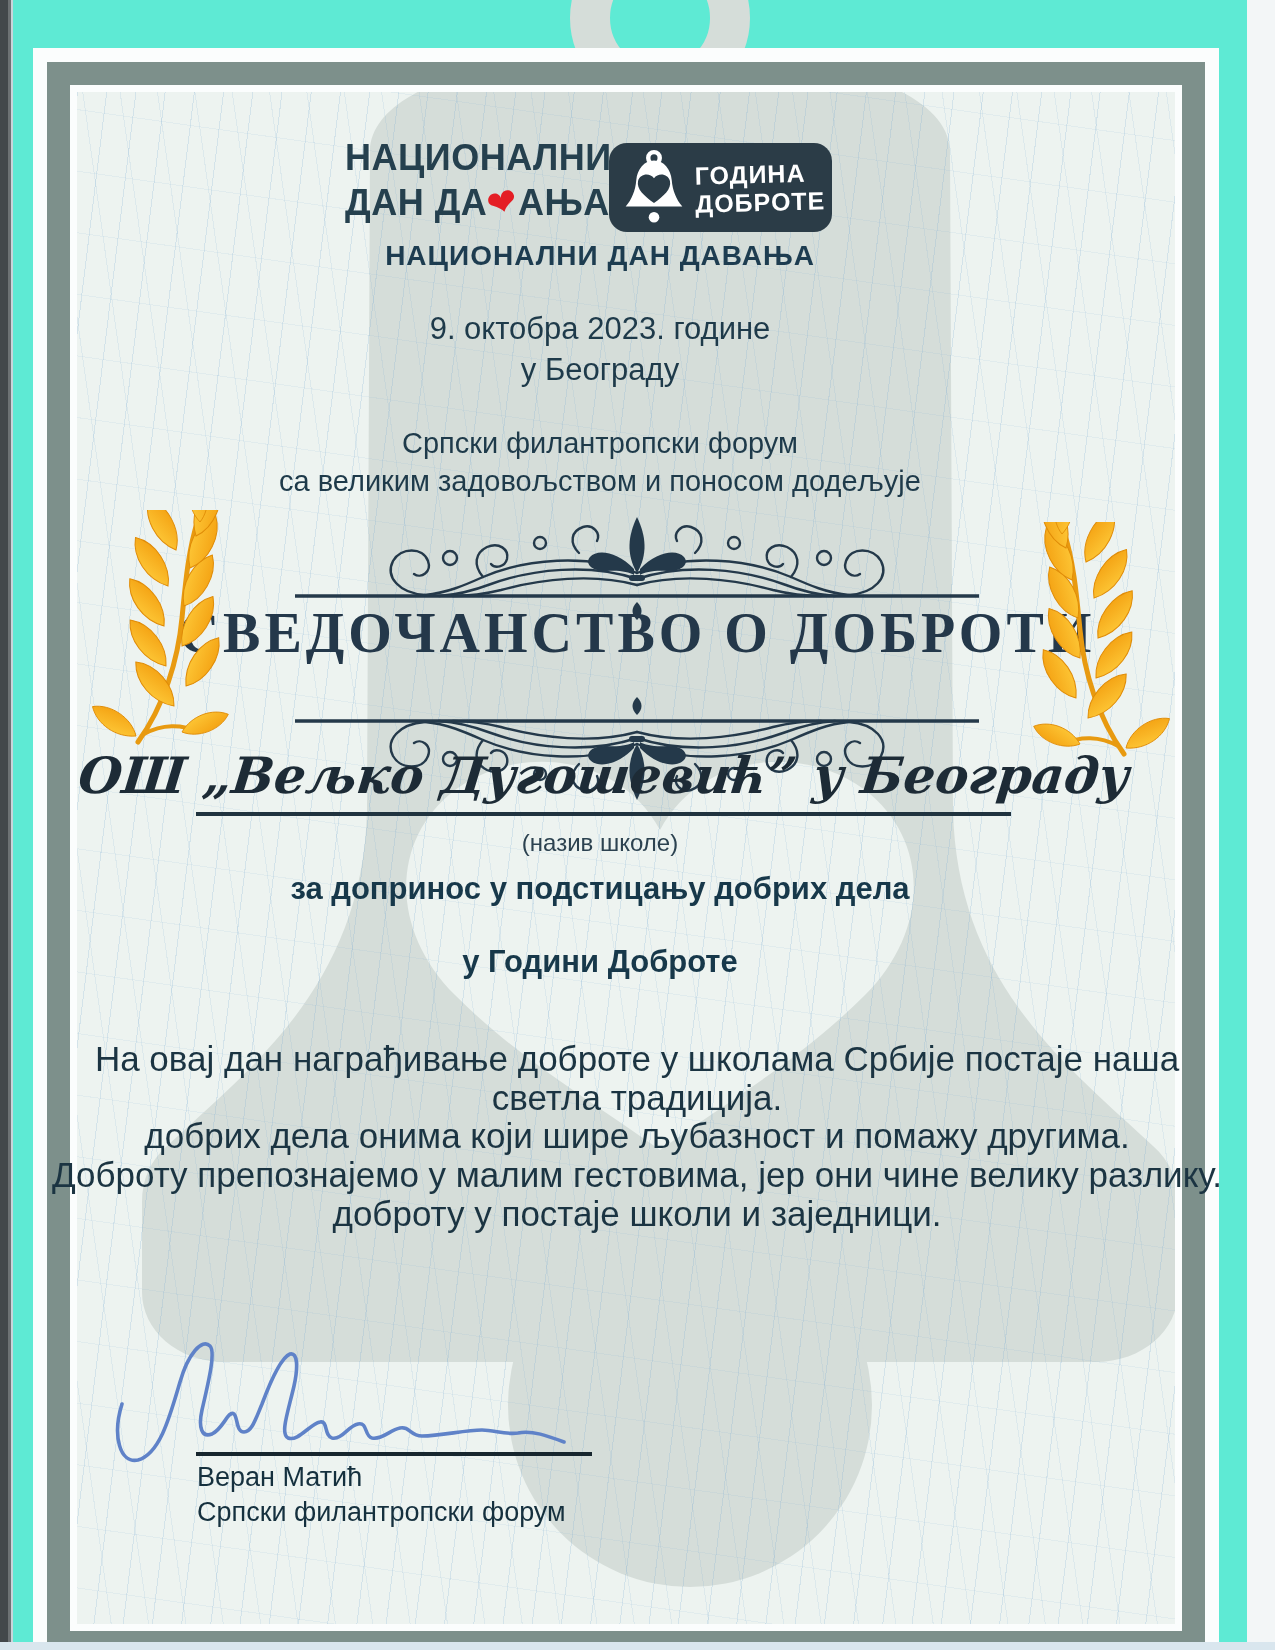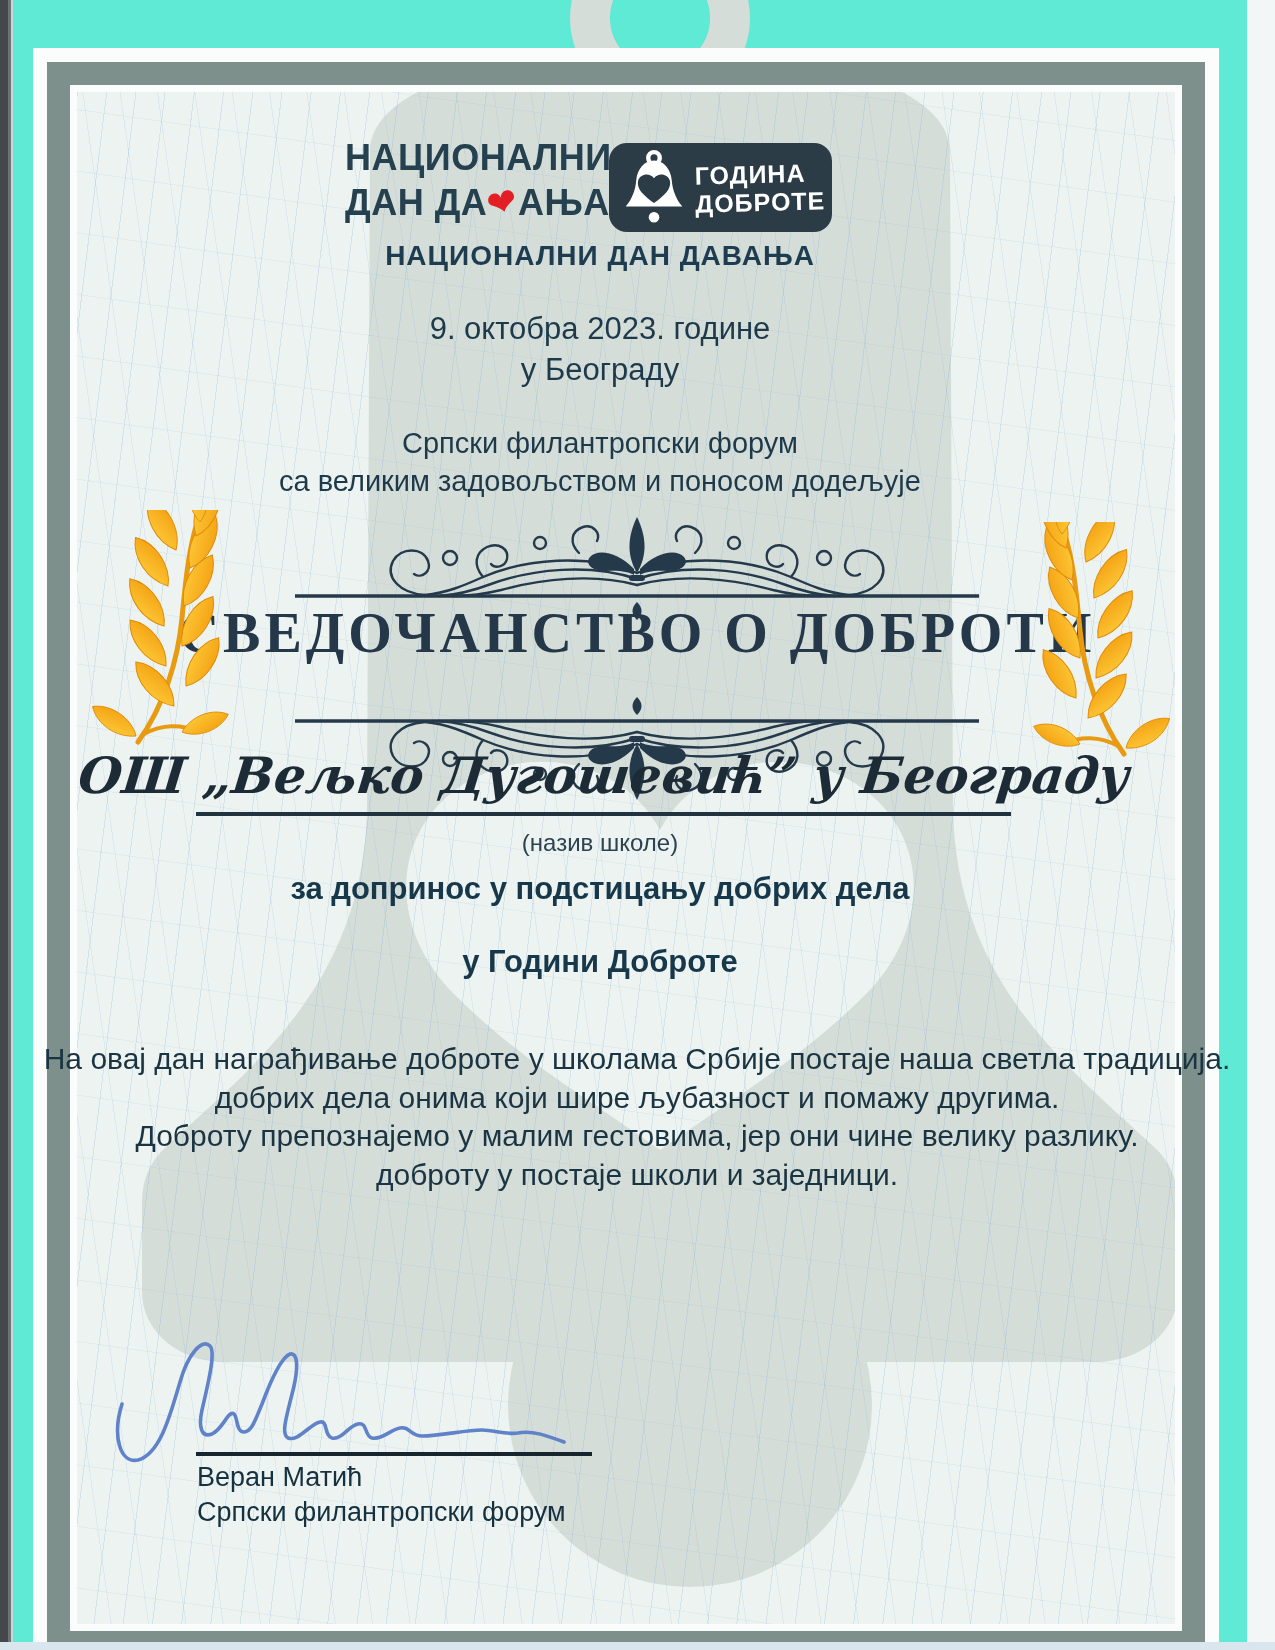--- a/index.html
+++ b/index.html
@@ -48,21 +48,21 @@
 
   .recipient{left:0px;width:1208px;text-align:center;top:746px;
              font-family:"DejaVu Serif","Liberation Serif",serif;font-style:italic;font-weight:700;
              font-size:50px;color:#1d2b36;transform:skewX(-6deg);}
   .name-line{left:196px;top:812px;width:815px;height:4px;background:#20333f;}
   .caption{top:829px;font-size:24px;color:#2c4250;}
   .reason1{top:871px;font-size:31px;font-weight:700;color:#17384a;}
   .reason2{top:936px;font-size:31px;font-weight:700;color:#17384a;margin-top:8px;}
 
   .body-par{left:37px;top:1040px;width:1200px;text-align:center;
-            font-size:30px;line-height:38.7px;color:#1b3442;}
+            font-size:35px;line-height:38.7px;color:#1b3442;}
 
   .sig-svg{left:112px;top:1332px;width:470px;height:148px;}
   .sig-line{left:196px;top:1452px;width:396px;height:4px;background:#17262e;}
   .signer-name{left:197px;top:1462px;font-size:27px;color:#15303e;}
   .signer-org{left:197px;top:1497px;font-size:27px;color:#15303e;}
 
   
   .scan-left{left:0;top:0;width:13px;height:1650px;z-index:6;
              background:linear-gradient(to right,#43484b 0 8px,#6d7274 8px 11px,#c9d4da 11px 13px);}
   .scan-right{right:0;top:0;width:28px;height:1650px;z-index:6;background:#f3f6f7;}

